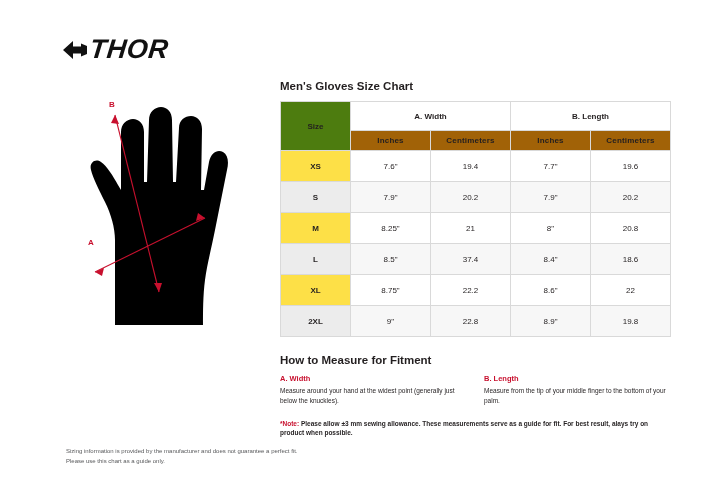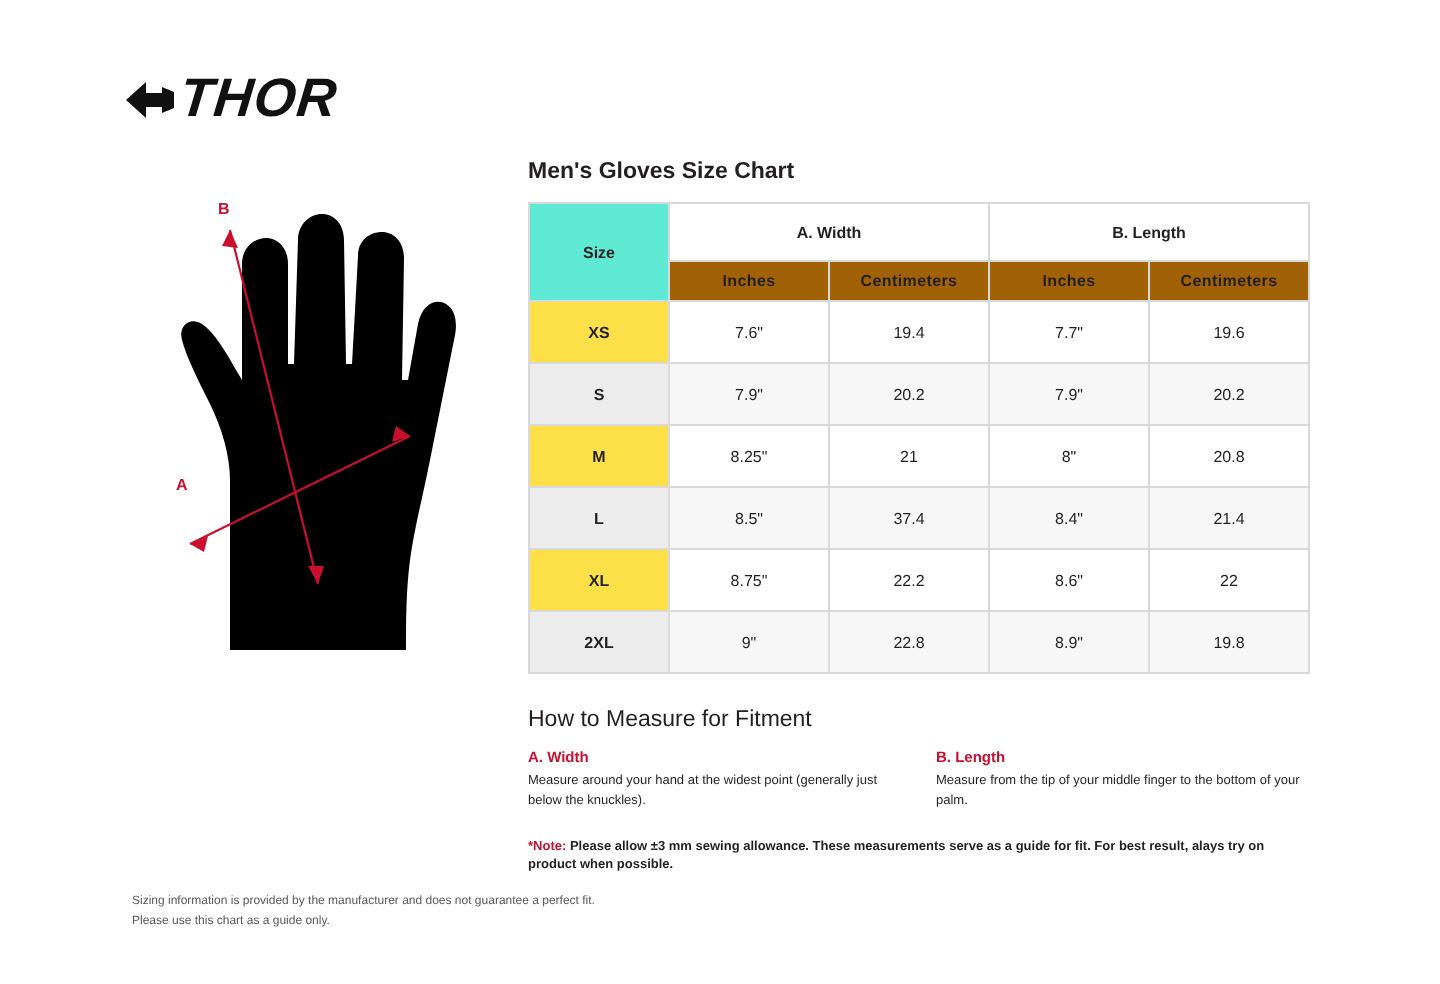--- a/index.html
+++ b/index.html
@@ -82,21 +82,21 @@
     position: absolute;
     font-size: 8px;
     font-weight: bold;
     color: #c8102e;
     font-family: "Liberation Sans", sans-serif;
   }
 
   
   .right-col {
     position: absolute;
-    left: 264px;
+    left: 280px;
     top: 80px;
     width: 390px;
   }
   .chart-title {
     font-size: 11.5px;
     font-weight: bold;
     color: #231f20;
     margin-bottom: 9px;
   }
 
@@ -113,21 +113,21 @@
     color: #231f20;
     padding: 0;
   }
   .hdr-group {
     background: #ffffff;
     font-weight: bold;
     font-size: 8.5px;
     height: 28px;
   }
   .hdr-size {
-    background: #5eead4;
+    background: #4d7c0f;
     font-weight: bold;
     font-size: 8.5px;
     width: 70px;
   }
   .hdr-sub {
     background: #a16207;
     font-weight: bold;
     font-size: 7px;
     height: 19px;
     letter-spacing: 0.2px;
@@ -143,21 +143,21 @@
   }
   .row-alt .row-cell { background: #f7f7f7; }
   .row-alt .row-size { background: #ececec; }
 
   
   .howto {
     margin-top: 17px;
   }
   .howto-title {
     font-size: 11.5px;
-    font-weight: normal;
+    font-weight: bold;
     color: #231f20;
     margin-bottom: 8px;
   }
   .howto-cols {
     display: flex;
     gap: 18px;
   }
   .howto-col {
     width: 186px;
   }
@@ -300,21 +300,21 @@
           <td class="row-cell">8.25"</td>
           <td class="row-cell">21</td>
           <td class="row-cell">8"</td>
           <td class="row-cell">20.8</td>
         </tr>
         <tr class="row-alt">
           <td class="row-size">L</td>
           <td class="row-cell">8.5"</td>
           <td class="row-cell">37.4</td>
           <td class="row-cell">8.4"</td>
-          <td class="row-cell">21.4</td>
+          <td class="row-cell">18.6</td>
         </tr>
         <tr>
           <td class="row-size">XL</td>
           <td class="row-cell">8.75"</td>
           <td class="row-cell">22.2</td>
           <td class="row-cell">8.6"</td>
           <td class="row-cell">22</td>
         </tr>
         <tr class="row-alt">
           <td class="row-size">2XL</td>

